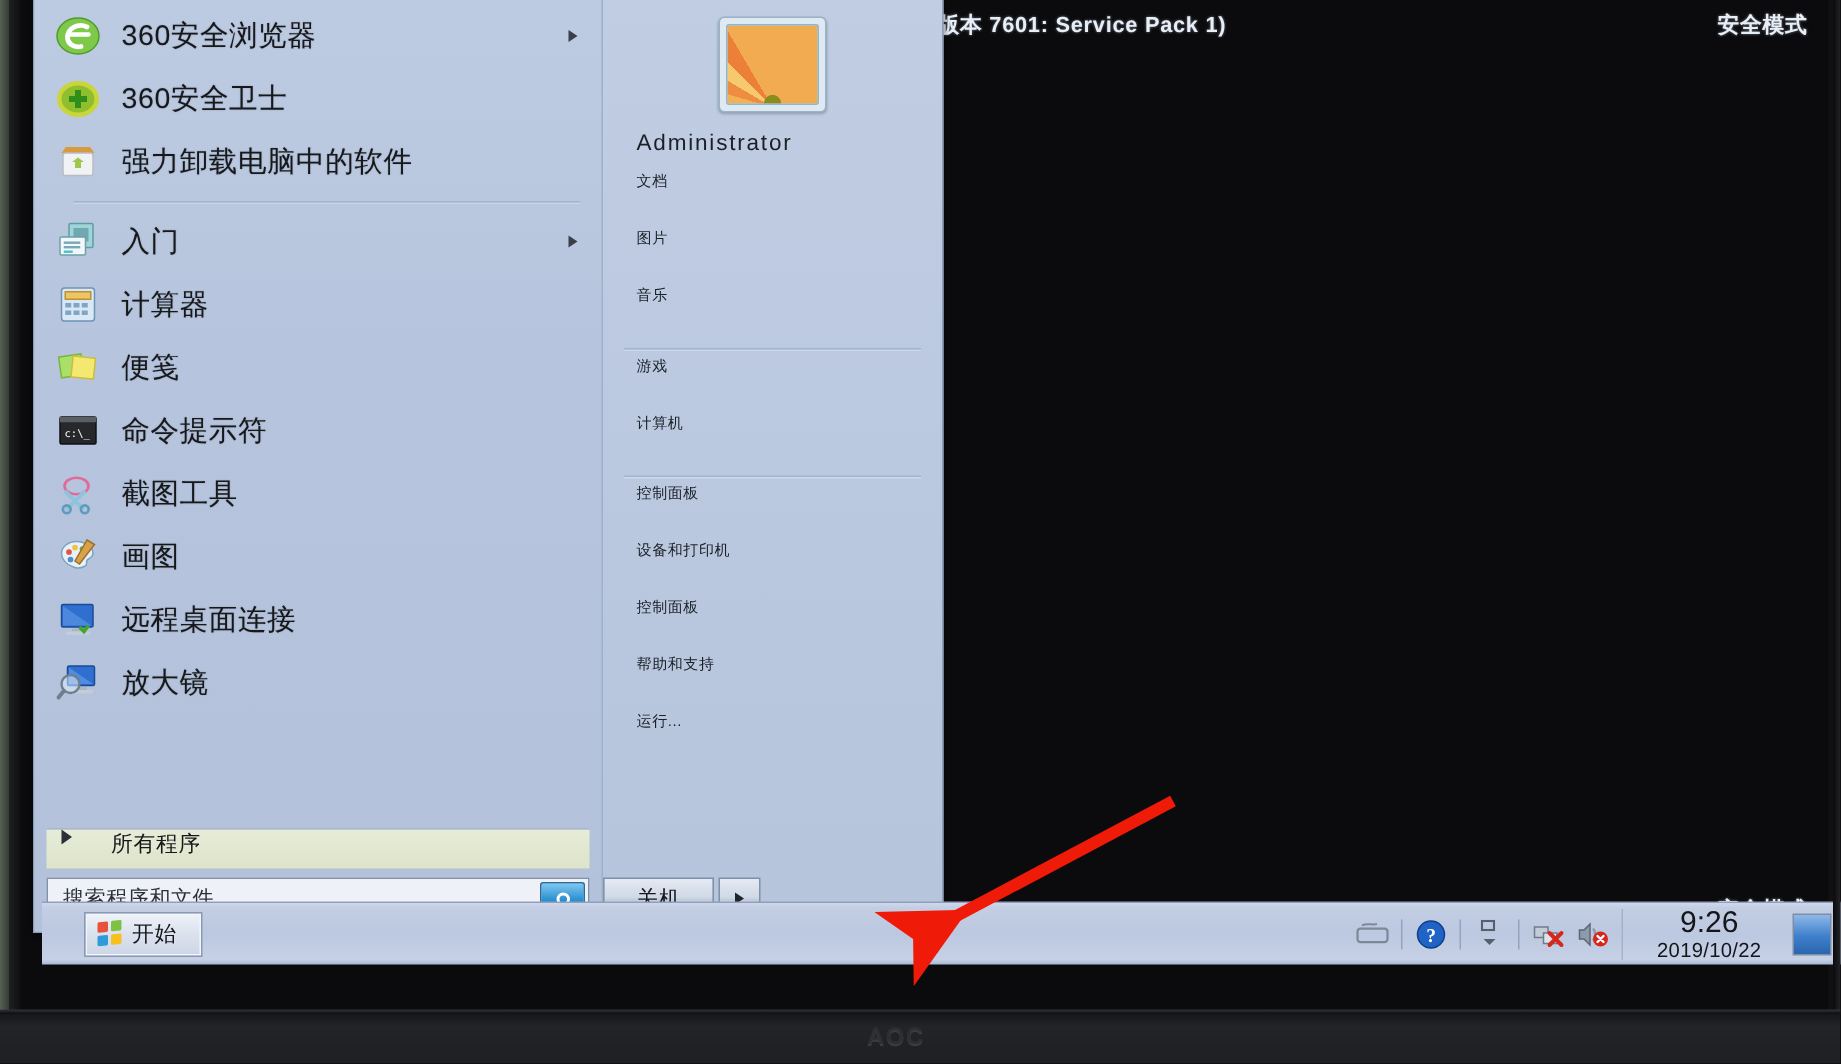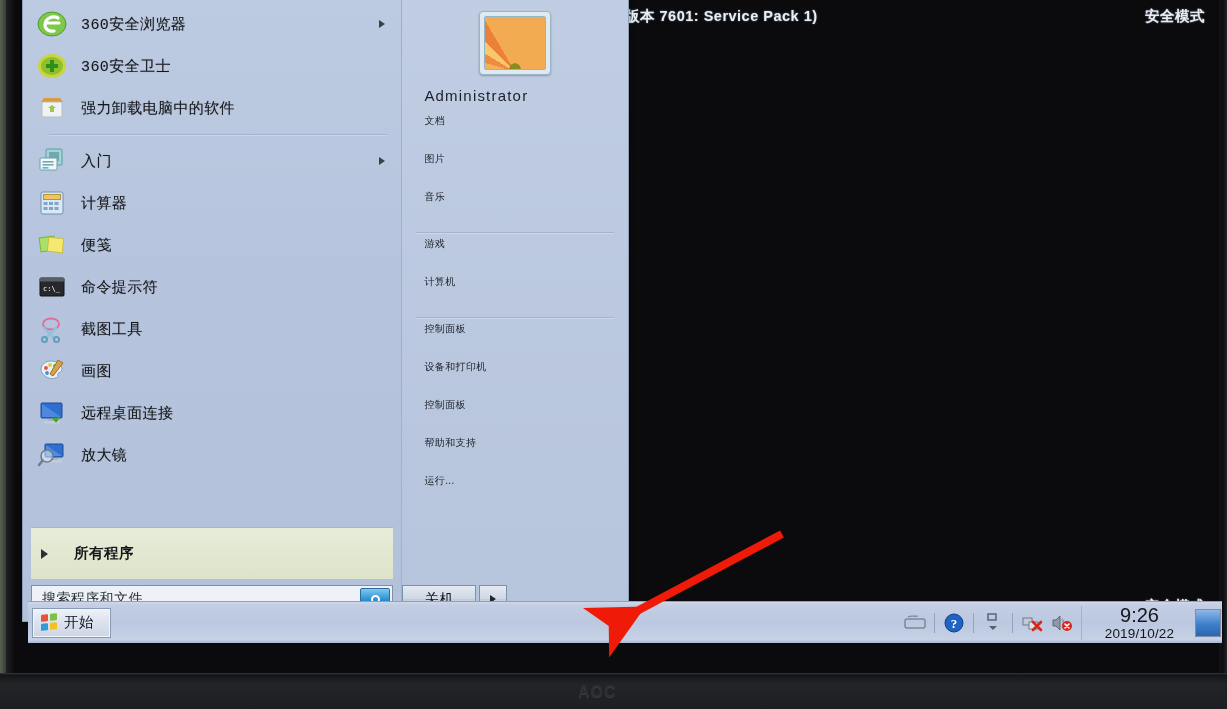--- a/index.html
+++ b/index.html
@@ -66,38 +66,38 @@
   .proglist { padding:6px 0 0 0; flex:1; }
   .prog {
     display:flex; align-items:center; height:42px; padding:0 8px 0 14px;
     position:relative; cursor:default;
   }
   .prog .ico {
     width:30px; height:30px; margin-right:14px; flex:0 0 30px;
     position:relative; display:block;
   }
   .prog .lbl {
-    font-size:15px; color:#17181b; letter-spacing:.4px;
-    font-family:Liberation Mono, monospace;
+    font-size:19px; color:#17181b; letter-spacing:.4px;
+    font-family:Liberation Sans, sans-serif;
     text-shadow:0 0 1px rgba(40,45,60,.35);
   }
   .prog .lbl.latin { letter-spacing:1.1px; }
   .prog .arrow {
     position:absolute; right:16px; top:50%; transform:translateY(-50%);
     width:0;height:0;border-left:6px solid #3a3f48;
     border-top:4.5px solid transparent;border-bottom:4.5px solid transparent;
   }
   .sep-h { height:1px; background:#a3b3cb; margin:5px 14px 5px 26px;
            box-shadow:0 1px 0 #c9d5e8; }
 
   .allprograms {
-    margin:0 8px 6px 8px; height:52px;
+    margin:0 8px 6px 8px; height:27px;
     background:linear-gradient(180deg,#e6ecd8 0%, #dde4c9 100%);
     border-top:1px solid #a9b7cc;
-    display:flex; align-items:center; padding-left:10px;font-weight:bold;
+    display:flex; padding-left:10px;
   }
   .allprograms .tri {
     width:0;height:0;border-left:7px solid #2b3038;
     border-top:5px solid transparent;border-bottom:5px solid transparent;
     margin-right:26px;
   }
   .allprograms span { font-size:14.5px; color:#16171a; letter-spacing:.5px; }
 
   .searchrow { padding:0 8px 8px 8px; display:flex; }
   .searchbox {
@@ -189,21 +189,21 @@
                 pointer-events:none; }
 
   
   #taskbar {
     position:absolute; left:14px; bottom:33px; width:1205px; height:42px;
     background:linear-gradient(180deg,#cfd8ea 0%, #c3cee4 8%, #bcc8e0 50%, #c6d1e6 92%, #aab8d2 100%);
     border-top:1px solid #8f9fbc;
     display:flex; align-items:center;
   }
   .startbtn {
-    margin-left:4px; height:30px; padding:0 16px 0 8px;
+    margin-left:28px; height:30px; padding:0 16px 0 8px;
     background:linear-gradient(180deg,#eef2f8 0%, #dbe2ee 50%, #cdd6e6 100%);
     border:1px solid #8a9ab5; display:flex; align-items:center; gap:6px;
     box-shadow:inset 0 0 0 1px #f2f5fa;
   }
   .startbtn .wlogo {
     width:17px;height:17px; position:relative; display:block;
     transform:skewY(-6deg);
   }
   .startbtn .wlogo i { position:absolute; width:7px;height:7px; display:block; border-radius:1px;}
   .startbtn .wlogo .q1{left:0;top:0;background:#e8513a;}

